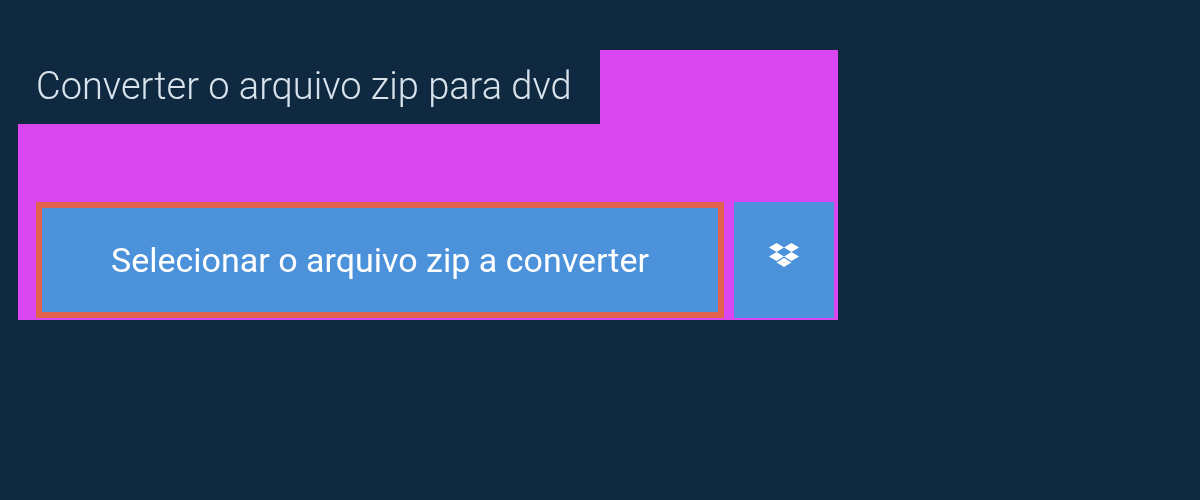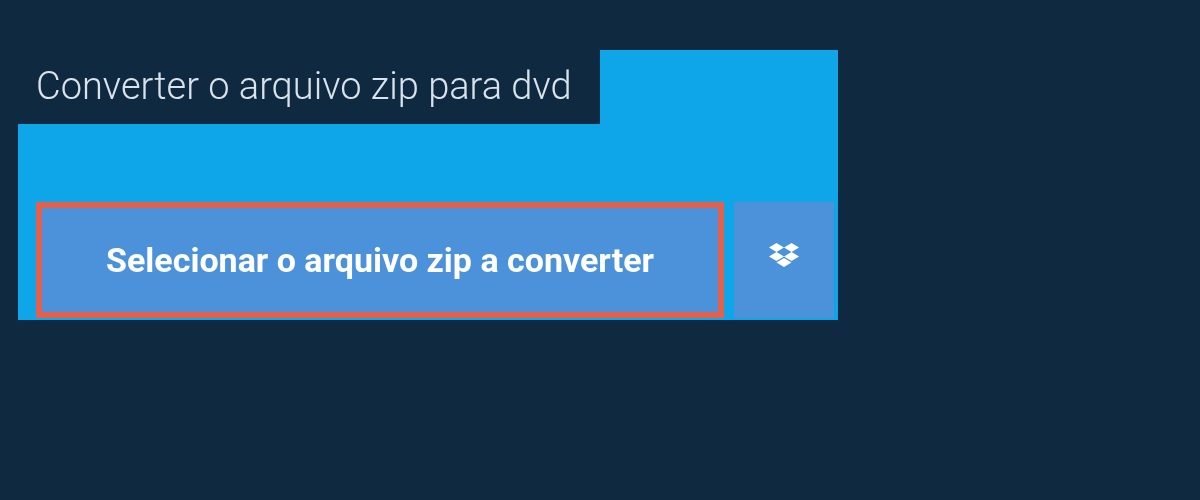--- a/index.html
+++ b/index.html
@@ -13,21 +13,21 @@
       background: #0f2940;
       font-family: -apple-system, BlinkMacSystemFont, "Segoe UI", Roboto, Helvetica, Arial, sans-serif;
       font-weight: 300;
     }
     .panel {
       position: absolute;
       left: 18px;
       top: 50px;
       width: 820px;
       height: 270px;
-      background: #0ea5e9;
+      background: #d946ef;
     }
     .title-tab {
       position: absolute;
       left: 0;
       top: 0;
       background: #0f2940;
       color: #d9e3ec;
       font-size: 38px;
       font-weight: 300;
       padding: 14px 28px 16px 18px;
@@ -40,21 +40,21 @@
       display: flex;
       gap: 10px;
     }
     .select-btn {
       width: 688px;
       height: 116px;
       background: #4b92db;
       border: 6px solid #e1614e;
       color: #ffffff;
       font-size: 34px;
-      font-weight: 700;
+      font-weight: 400;
       display: flex;
       align-items: center;
       justify-content: center;
       cursor: pointer;
     }
     .dropbox-btn {
       width: 100px;
       height: 116px;
       background: #4b92db;
       display: flex;

